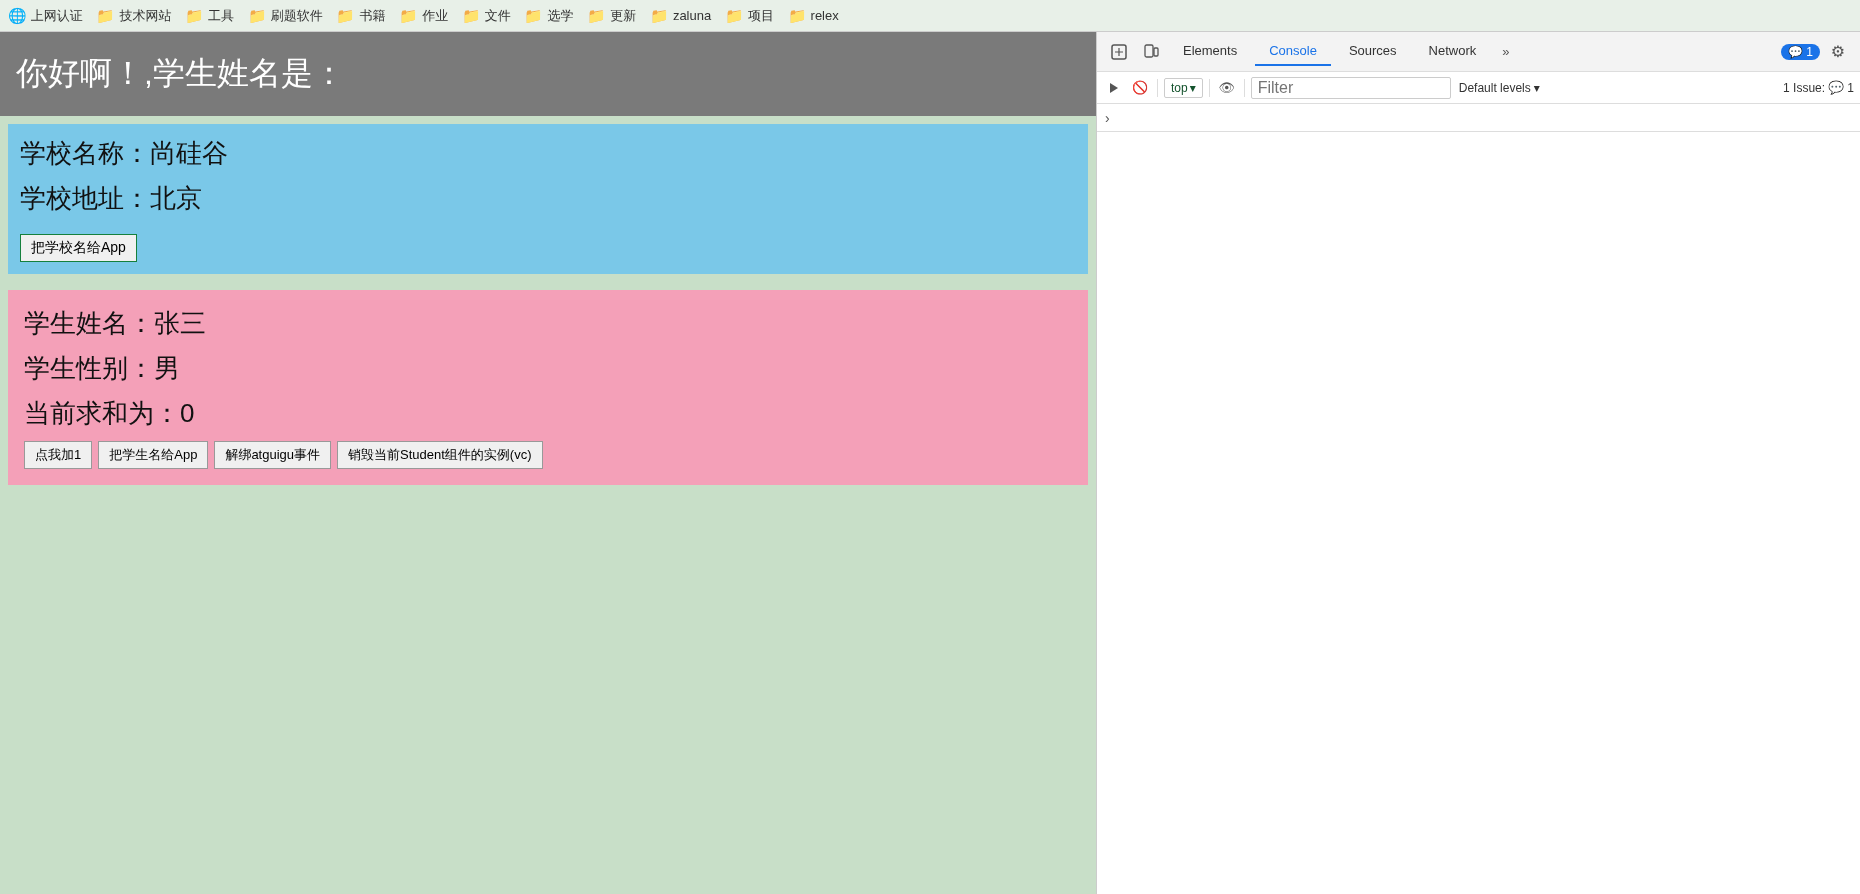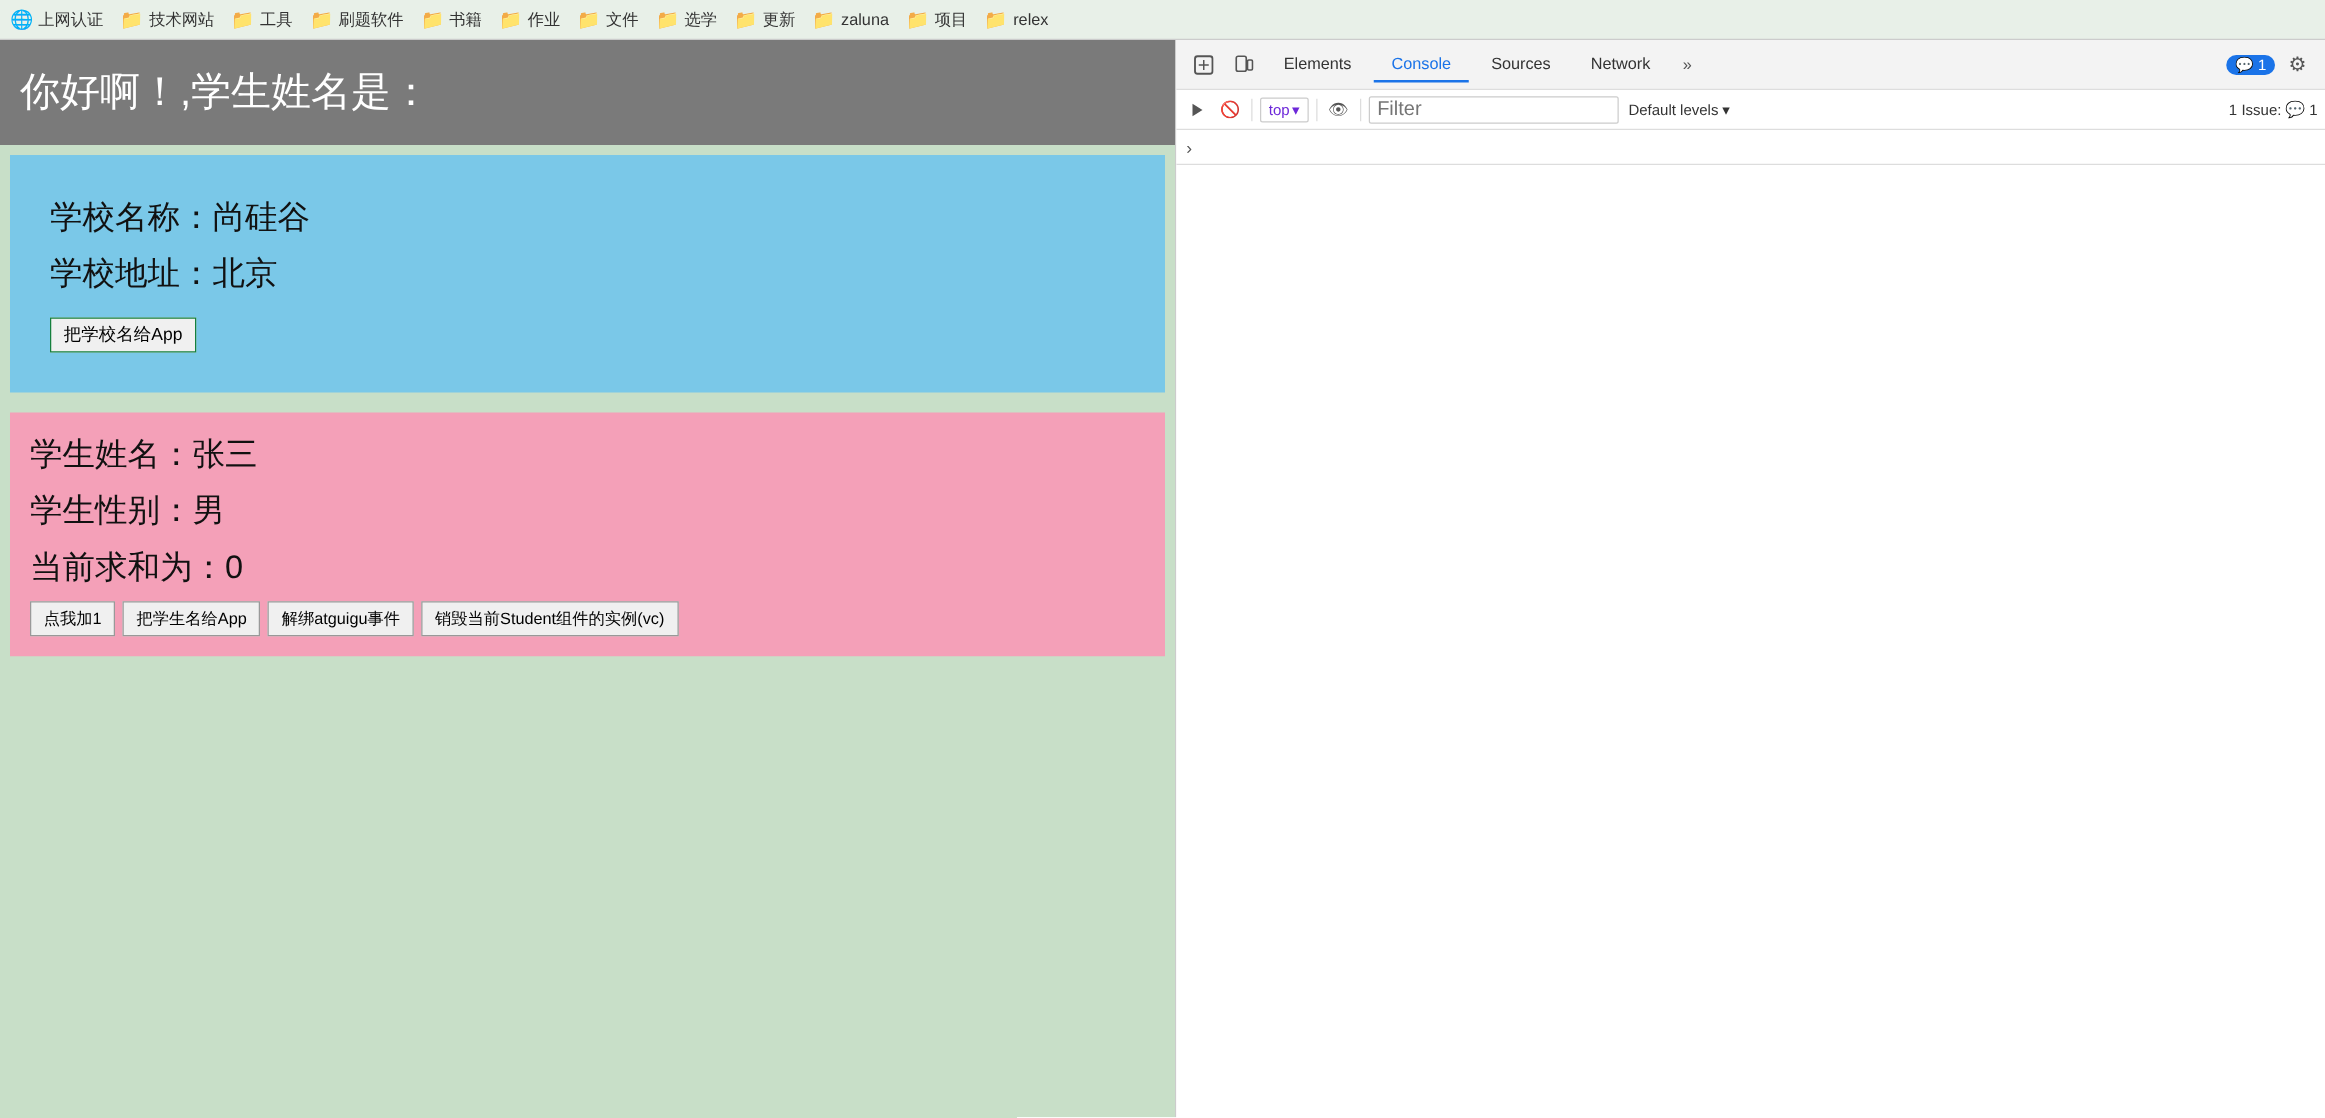--- a/index.html
+++ b/index.html
@@ -29,21 +29,21 @@
 
     
     .main-area {
       display: flex;
       flex: 1;
       overflow: hidden;
     }
 
     
     .page-area {
-      width: 940px;
+      width: 1096px;
       flex-shrink: 0;
       background: #c8dfc8;
       display: flex;
       flex-direction: column;
       overflow: hidden;
     }
 
     
     .page-header {
       background: #7a7a7a;
@@ -53,21 +53,21 @@
     .page-header-text {
       font-size: 32px;
       color: #fff;
       font-weight: normal;
     }
 
     
     .school-section {
       background: #7ac8e8;
       margin: 8px;
-      padding: 32px;
+      padding: 12px;
       flex-shrink: 0;
     }
     .section-text {
       font-size: 26px;
       color: #111;
       margin-bottom: 10px;
       font-weight: normal;
     }
     .section-button {
       margin-top: 8px;
@@ -208,21 +208,21 @@
       width: 1px;
       height: 18px;
       background: #ddd;
       margin: 0 2px;
     }
     .top-selector {
       display: flex;
       align-items: center;
       gap: 2px;
       font-size: 12px;
-      color: #6d28d9;
+      color: #14532d;
       cursor: pointer;
       padding: 2px 6px;
       border: 1px solid #ccc;
       border-radius: 2px;
       background: #fff;
     }
     .filter-input {
       flex: 1;
       height: 22px;
       border: 1px solid #ccc;

